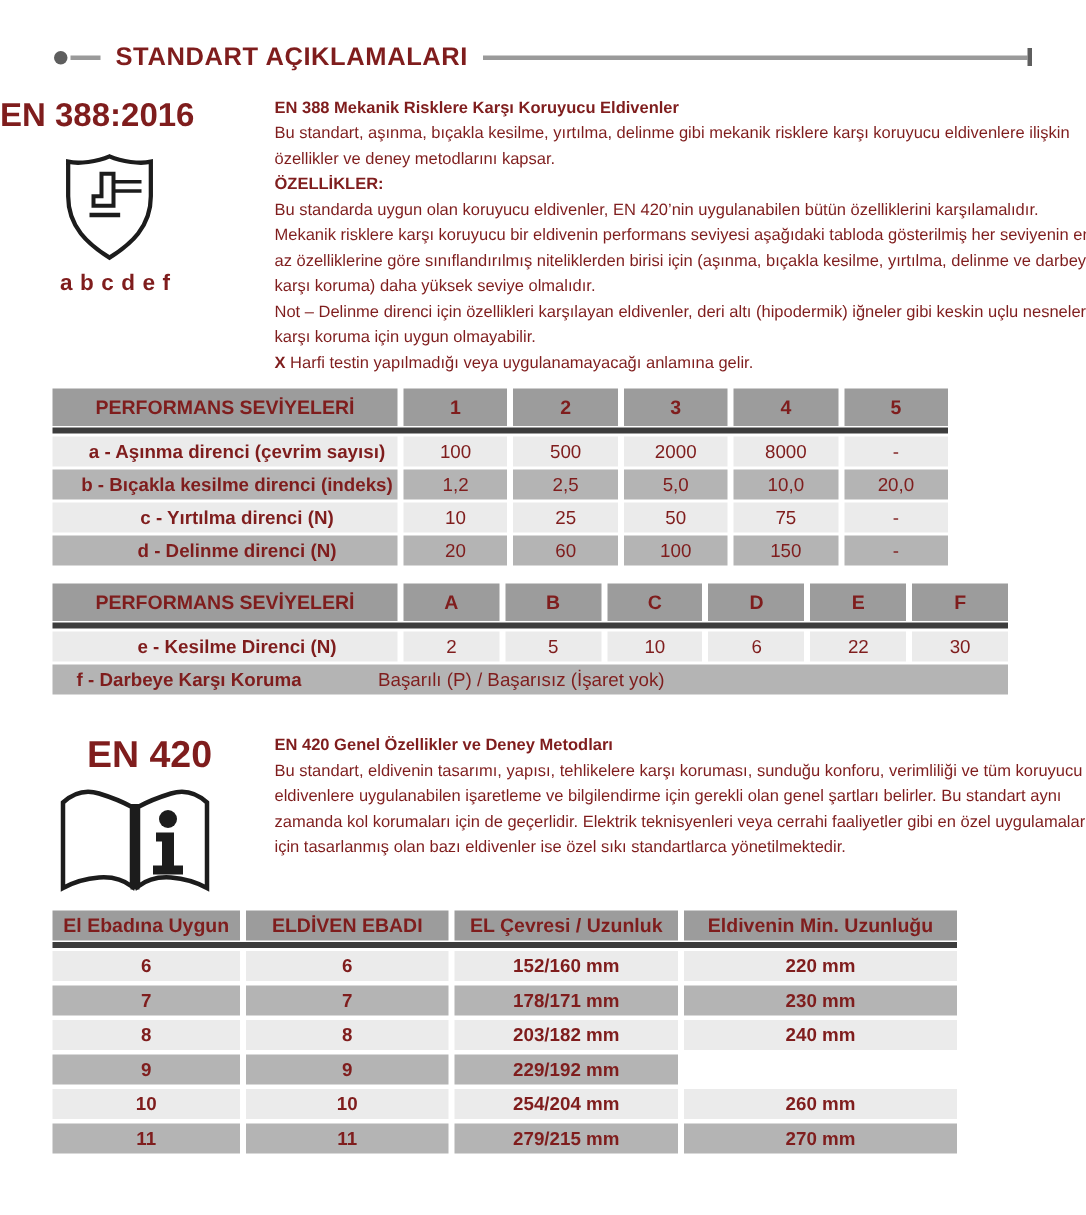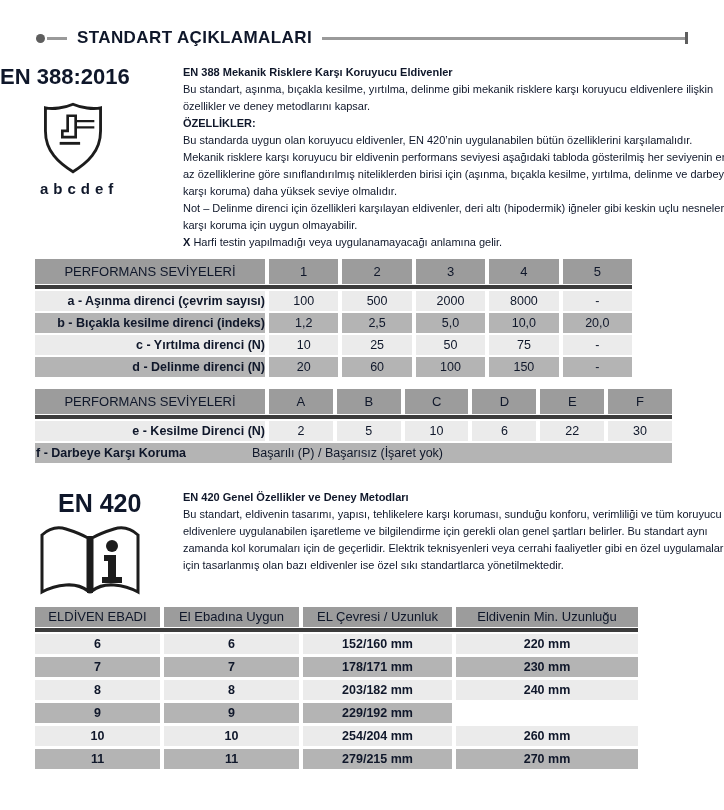--- a/index.html
+++ b/index.html
@@ -1,21 +1,22 @@
 <!DOCTYPE html>
 <html><head>
 <meta charset="utf-8">
 <style>
   * { margin:0; padding:0; box-sizing:border-box; }
   html,body { background:#ffffff; }
   .page {
     position:relative; width:724px; height:810px; margin:0 auto;
-    background:#ffffff; color:#0f172a;
+    background:#ffffff; color:#7f1d1d;
     font-family:"Liberation Sans", "DejaVu Sans", sans-serif;
     overflow:hidden;
+    border-radius:19px;
   }
   
   .title-bar { display:flex; align-items:center; margin:28px 36px 0 36px; height:20px; }
   .dot { width:9px; height:9px; border-radius:50%; background:#5e5e5e; flex:0 0 auto; }
   .dash { width:20px; height:3px; background:#9a9a9a; margin-left:2px; flex:0 0 auto; }
   .page-title { font-size:17px; font-weight:bold; letter-spacing:.4px; margin:0 10px; white-space:nowrap; }
   .hline { flex:1; height:3px; background:#9a9a9a; }
   .tick { width:3px; height:12px; background:#5e5e5e; flex:0 0 auto; }
 
   
@@ -38,30 +39,30 @@
   .book-wrap svg { display:block; }
 
   
   .tbl { margin-left:35px; }
   .t1 { width:597px; margin-top:8px; }
   .t2 { width:637px; margin-top:12px; }
   .t3 { width:603px; margin-top:10px; }
   .g6 { display:grid; grid-template-columns:230px repeat(5,1fr); column-gap:4px; }
   .g7 { display:grid; grid-template-columns:230px repeat(6,1fr); column-gap:4px; }
   .g4 { display:grid; grid-template-columns:125px 135px 149px 1fr; column-gap:4px; }
-  .thead > div { background:#9c9c9c; font-weight:normal; font-size:13px; text-align:center;
+  .thead > div { background:#9c9c9c; font-weight:bold; font-size:13px; text-align:center;
                  height:25px; line-height:25px; overflow:hidden; white-space:nowrap; }
   .t3 .thead > div { height:20px; line-height:20px; }
   .rule { height:4px; background:#3c3c3c; margin-top:1px; margin-bottom:2px; }
   .trow { margin-bottom:2px; }
   .t3 .trow { margin-bottom:3px; }
   .trow > div { height:20px; line-height:20px; font-size:12.5px; overflow:hidden; white-space:nowrap; }
   .light > div { background:#ebebeb; }
   .dark > div { background:#b4b4b4; }
-  .lcell { font-weight:bold; padding-left:1px; text-align:right; }
+  .lcell { font-weight:bold; padding-left:16px; text-align:center; }
   .vcell { text-align:center; }
   .t3 .trow > div { font-weight:bold; text-align:center; font-size:12.5px; }
   .frow { display:block; position:relative; height:20px; background:#b4b4b4; }
   .frow .lcell { display:inline-block; height:20px; line-height:20px; background:transparent; }
   .frow .span-val { position:absolute; left:0; right:12px; top:0; height:20px; line-height:20px;
                     text-align:center; font-size:12.5px; background:transparent; }
 </style>
 </head>
 <body>
 
@@ -182,22 +183,22 @@
       </div>
     </div>
     <div class="col-right">
       <p class="bold">EN 420 Genel Özellikler ve Deney Metodları</p>
       <p>Bu standart, eldivenin tasarımı, yapısı, tehlikelere karşı koruması, sunduğu konforu, verimliliği ve tüm koruyucu eldivenlere uygulanabilen işaretleme ve bilgilendirme için gerekli olan genel şartları belirler. Bu standart aynı zamanda kol korumaları için de geçerlidir. Elektrik teknisyenleri veya cerrahi faaliyetler gibi en özel uygulamalar için tasarlanmış olan bazı eldivenler ise özel sıkı standartlarca yönetilmektedir.</p>
     </div>
   </div>
 
   <div class="tbl t3">
     <div class="thead g4">
+      <div>El Ebadına Uygun</div>
       <div>ELDİVEN EBADI</div>
-      <div>El Ebadına Uygun</div>
       <div>EL Çevresi / Uzunluk</div>
       <div>Eldivenin Min. Uzunluğu</div>
     </div>
     <div class="rule"></div>
     <div class="trow g4 light">
       <div>6</div>
       <div>6</div>
       <div>152/160 mm</div>
       <div>220 mm</div>
     </div>

